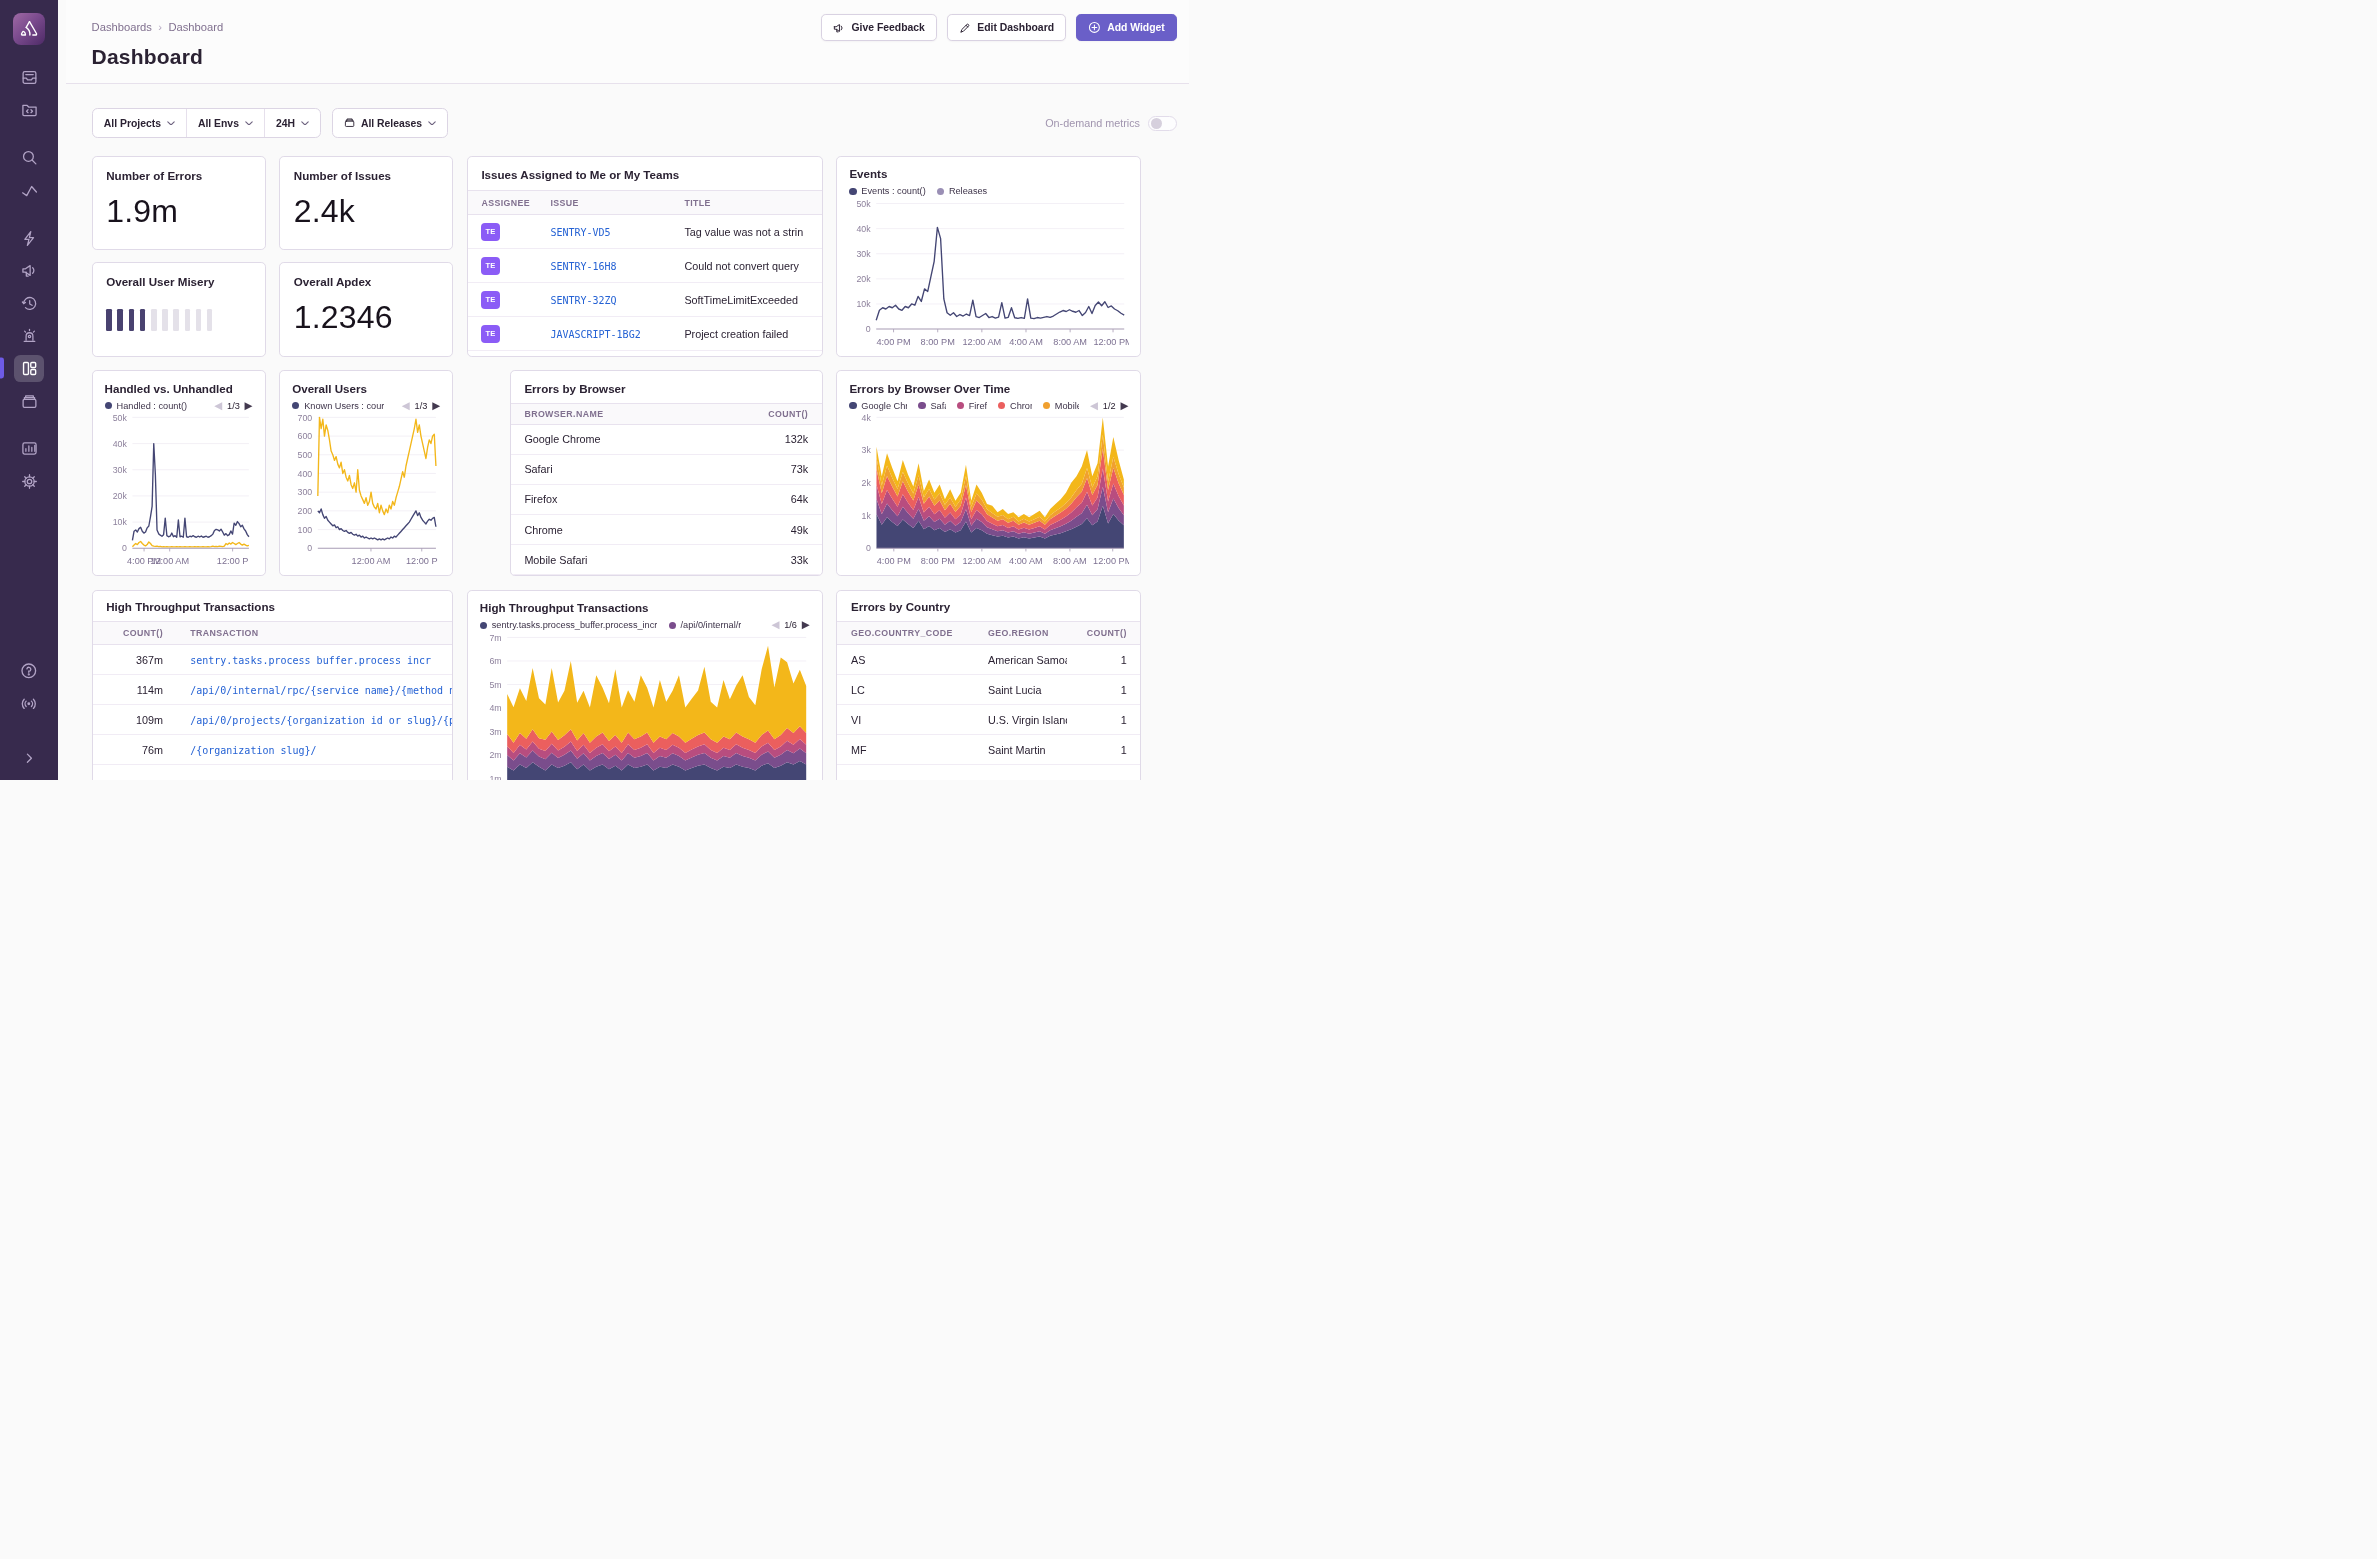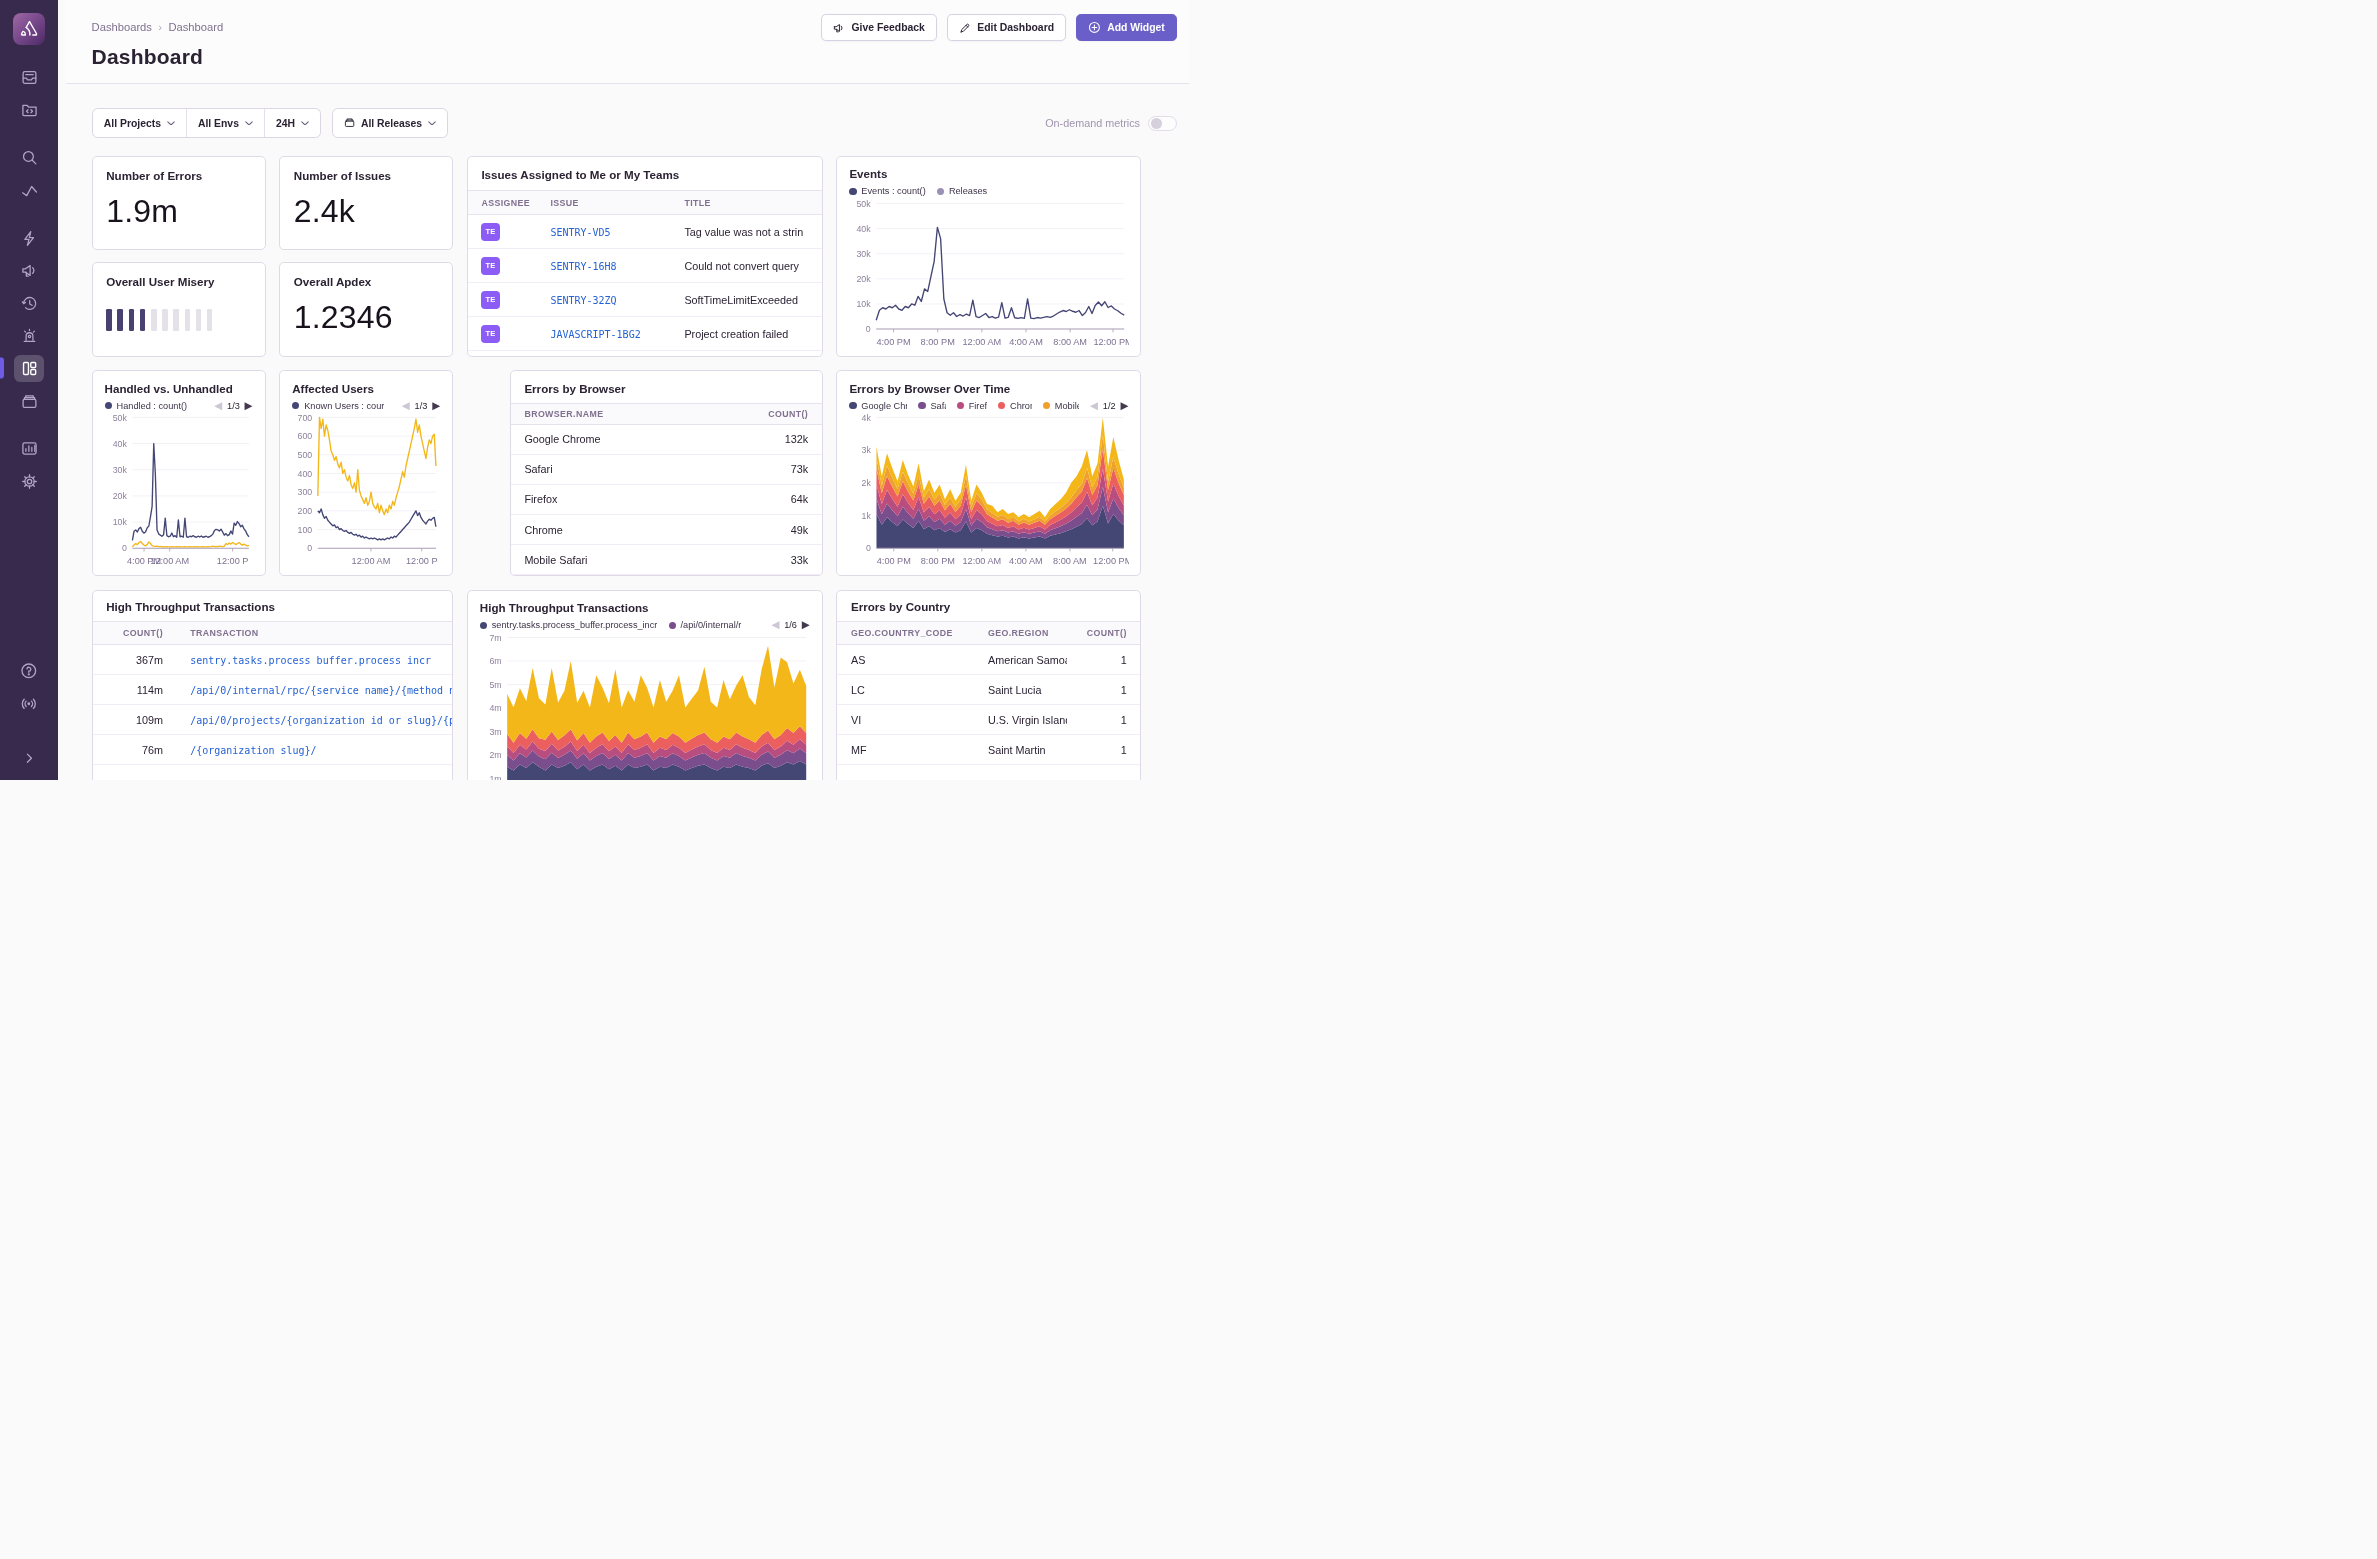--- a/index.html
+++ b/index.html
@@ -444,21 +444,21 @@
               <text x="48.6" y="192" text-anchor="middle" font-size="11.5" fill="#7d7192">4:00 PM</text>
               <line x1="80.72" x2="80.72" y1="172" y2="176" stroke="#a79bb4"></line>
               <text x="80.72" y="192" text-anchor="middle" font-size="11.5" fill="#7d7192">12:00 AM</text>
               <line x1="159.56" x2="159.56" y1="172" y2="176" stroke="#a79bb4"></line>
               <text x="159.56" y="192" text-anchor="middle" font-size="11.5" fill="#7d7192">12:00 P</text>
             </svg>
           </div>
       </section>
 
       <section class="card chart-card" style="grid-column:2; grid-row:2;">
-        <h2 class="w-title">Affected Users</h2>
+        <h2 class="w-title">Overall Users</h2>
         <div class="legend">
           <span class="litem">
               <i class="dot" style="background: rgb(68, 70, 116);"></i>
               <span>Known Users : cour</span>
             </span>
           <span class="pager">
             <span class="arrow prev">◀</span>
             <span>1/3</span>
             <span class="arrow next">▶</span>
           </span>

